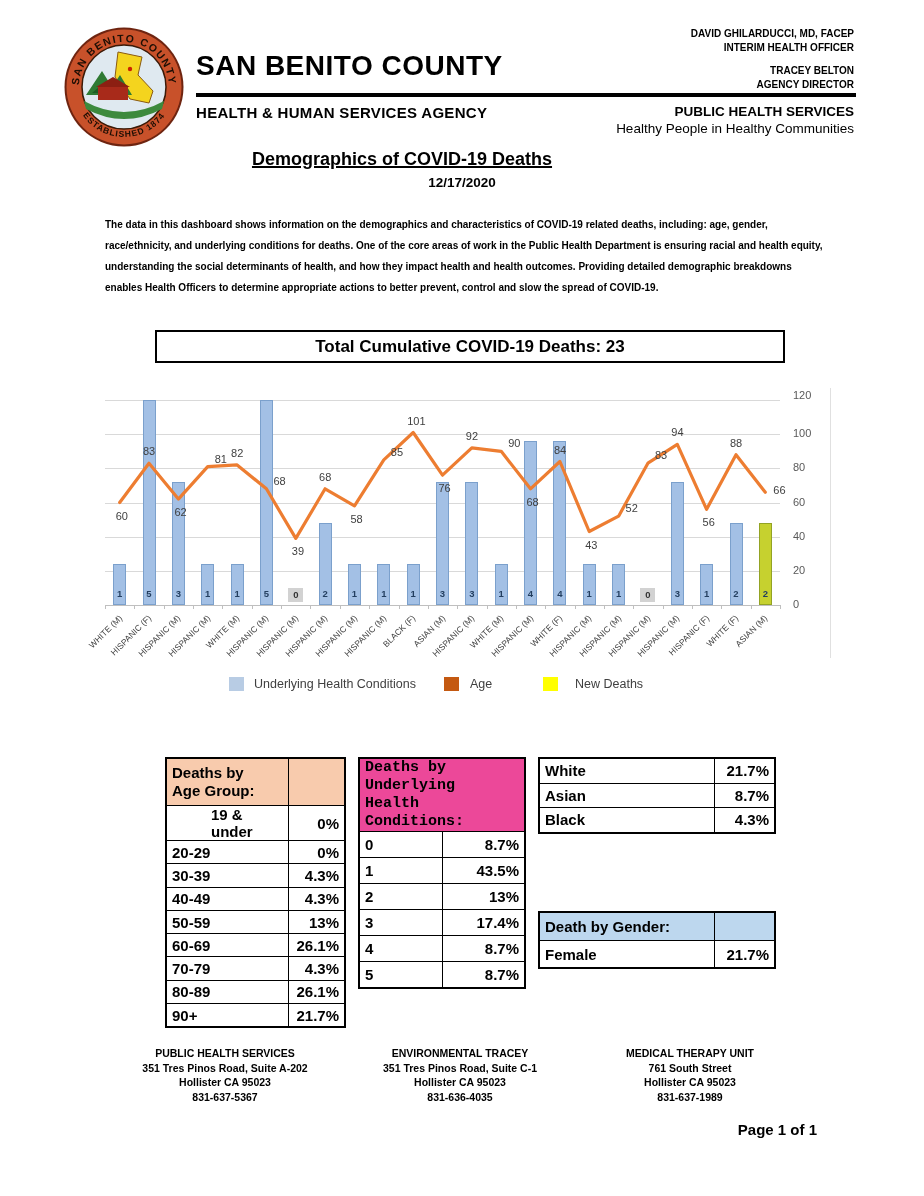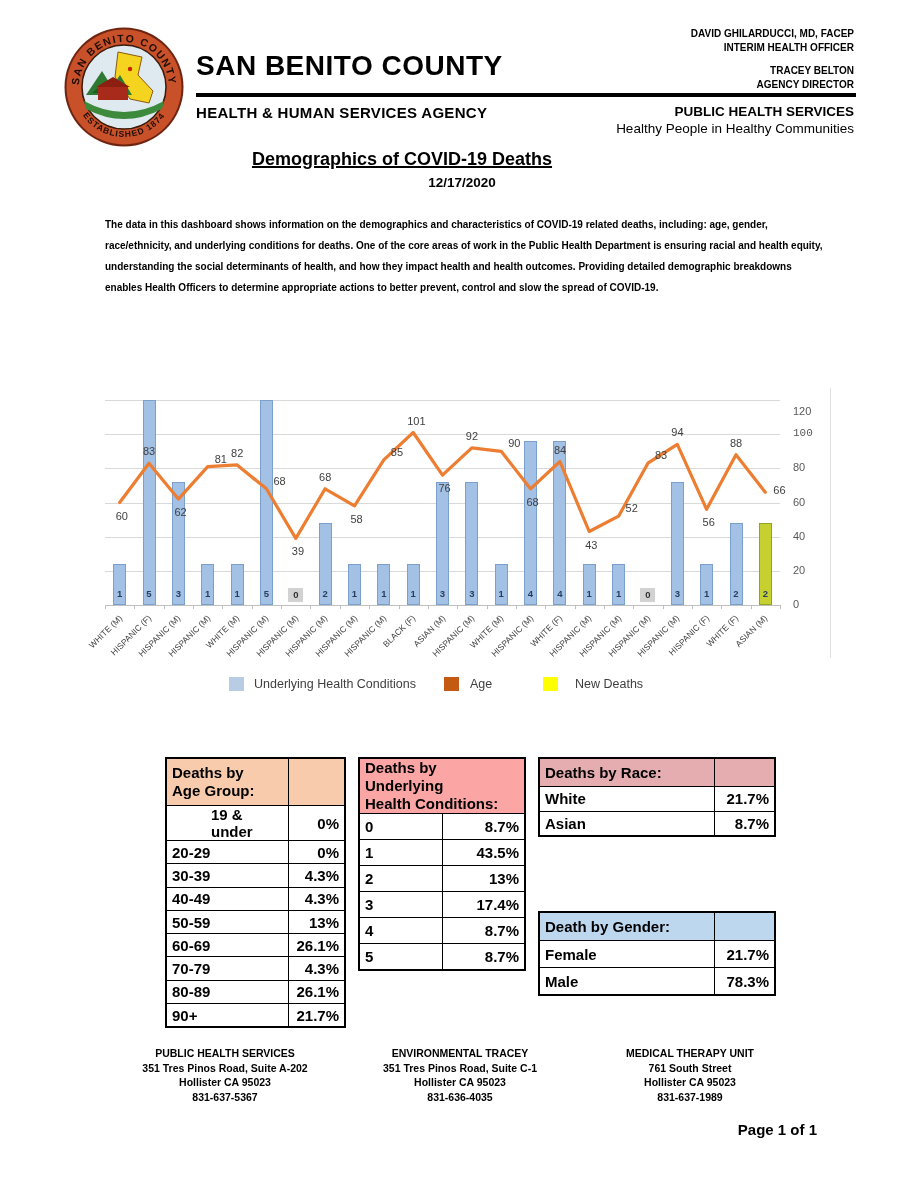--- a/index.html
+++ b/index.html
@@ -83,36 +83,37 @@
     <div class="off-gap"></div>
     <div>TRACEY BELTON</div>
     <div>AGENCY DIRECTOR</div>
   </div>
   <div class="abs dept">PUBLIC HEALTH SERVICES</div>
   <div class="abs tagline">Healthy People in Healthy Communities</div>
 
   <div class="abs doc-title">Demographics of COVID-19 Deaths</div>
   <div class="abs doc-date">12/17/2020</div>
   <div class="abs intro">The data in this dashboard shows information on the demographics and characteristics of COVID-19 related deaths, including: age, gender, race/ethnicity, and underlying conditions for deaths. One of the core areas of work in the Public Health Department is ensuring racial and health equity, understanding the social determinants of health, and how they impact health and health outcomes. Providing detailed demographic breakdowns enables Health Officers to determine appropriate actions to better prevent, control and slow the spread of COVID-19.</div>
+  <div class="abs banner">Total Cumulative COVID-19 Deaths: 23</div>
 
   <div class="abs" id="chart-root">
       <div class="gl" style="left: 105px; top: 220px; width: 675px; height: 1px; background: rgb(191, 191, 191);"></div>
       <div class="ylab" style="left: 793px; top: 213px;">0</div>
       <div class="gl" style="left: 105px; top: 185.833px; width: 675px; height: 1px; background: rgb(217, 217, 217);"></div>
       <div class="ylab" style="left: 793px; top: 178.833px;">20</div>
       <div class="gl" style="left: 105px; top: 151.667px; width: 675px; height: 1px; background: rgb(217, 217, 217);"></div>
       <div class="ylab" style="left: 793px; top: 144.667px;">40</div>
       <div class="gl" style="left: 105px; top: 117.5px; width: 675px; height: 1px; background: rgb(217, 217, 217);"></div>
       <div class="ylab" style="left: 793px; top: 110.5px;">60</div>
       <div class="gl" style="left: 105px; top: 83.3333px; width: 675px; height: 1px; background: rgb(217, 217, 217);"></div>
       <div class="ylab" style="left: 793px; top: 76.3333px;">80</div>
       <div class="gl" style="left: 105px; top: 49.1667px; width: 675px; height: 1px; background: rgb(217, 217, 217);"></div>
-      <div class="ylab" style="left: 793px; top: 42.1667px; font-family: Liberation Mono, monospace;">100</div>
+      <div class="ylab" style="left: 793px; top: 42.1667px;">100</div>
       <div class="gl" style="left: 105px; top: 15px; width: 675px; height: 1px; background: rgb(217, 217, 217);"></div>
-      <div class="ylab" style="left: 793px; top: 20px; text-align: center;">120</div>
+      <div class="ylab" style="left: 793px; top: 4px; text-align: center;">120</div>
       <div class="tick" style="left: 105px; top: 220px; width: 1px; height: 4px; background: rgb(191, 191, 191);"></div>
       <div class="tick" style="left: 134.3px; top: 220px; width: 1px; height: 4px; background: rgb(191, 191, 191);"></div>
       <div class="tick" style="left: 163.7px; top: 220px; width: 1px; height: 4px; background: rgb(191, 191, 191);"></div>
       <div class="tick" style="left: 193px; top: 220px; width: 1px; height: 4px; background: rgb(191, 191, 191);"></div>
       <div class="tick" style="left: 222.4px; top: 220px; width: 1px; height: 4px; background: rgb(191, 191, 191);"></div>
       <div class="tick" style="left: 251.7px; top: 220px; width: 1px; height: 4px; background: rgb(191, 191, 191);"></div>
       <div class="tick" style="left: 281.1px; top: 220px; width: 1px; height: 4px; background: rgb(191, 191, 191);"></div>
       <div class="tick" style="left: 310.4px; top: 220px; width: 1px; height: 4px; background: rgb(191, 191, 191);"></div>
       <div class="tick" style="left: 339.8px; top: 220px; width: 1px; height: 4px; background: rgb(191, 191, 191);"></div>
       <div class="tick" style="left: 369.1px; top: 220px; width: 1px; height: 4px; background: rgb(191, 191, 191);"></div>
@@ -276,21 +277,21 @@
           </tr>
           <tr>
             <td style="height: 22.3px; width: 111px;">90+</td>
             <td class="val">21.7%</td>
           </tr>
         </tbody>
       </table>
       <table class="dtable" style="left: 358px; top: 757px; width: 168px; border: 2.5px solid rgb(0, 0, 0);">
         <tbody>
           <tr>
-            <td class="hdr" colspan="2" style="background: #fca5a5; height: 40px; width: 44px;">
+            <td class="hdr" colspan="2" style="background: #ec4899; height: 40px; width: 44px; font-family: Liberation Mono, monospace;">
               <div>Deaths by Underlying</div>
               <div>Health Conditions:</div>
             </td>
           </tr>
           <tr>
             <td style="height: 25px; width: 44px;">0</td>
             <td class="val">8.7%</td>
           </tr>
           <tr>
             <td style="height: 25px; width: 44px;">1</td>
@@ -310,50 +311,44 @@
           </tr>
           <tr>
             <td style="height: 25px; width: 44px;">5</td>
             <td class="val">8.7%</td>
           </tr>
         </tbody>
       </table>
       <table class="dtable" style="left: 538px; top: 757px; width: 238px; border: 2.5px solid rgb(0, 0, 0);">
         <tbody>
           <tr>
-            <td class="hdr" style="background: rgb(229, 173, 176); height: 27px; width: 164px;">
-              <div>Deaths by Race:</div>
-            </td>
-            <td style="background: rgb(229, 173, 176); height: 27px;"></td>
-          </tr>
-          <tr>
             <td style="height: 23.5px; width: 164px;">White</td>
             <td class="val">21.7%</td>
           </tr>
           <tr>
             <td style="height: 23.5px; width: 164px;">Asian</td>
             <td class="val">8.7%</td>
+          </tr>
+          <tr>
+            <td style="height: 23.5px; width: 164px;">Black</td>
+            <td class="val">4.3%</td>
           </tr>
         </tbody>
       </table>
       <table class="dtable" style="left: 538px; top: 911px; width: 238px; border: 2.5px solid rgb(0, 0, 0);">
         <tbody>
           <tr>
             <td class="hdr" style="background: rgb(189, 215, 238); height: 27px; width: 164px;">
               <div>Death by Gender:</div>
             </td>
             <td style="background: rgb(189, 215, 238); height: 27px;"></td>
           </tr>
           <tr>
             <td style="height: 26px; width: 164px;">Female</td>
             <td class="val">21.7%</td>
-          </tr>
-          <tr>
-            <td style="height: 26px; width: 164px; font-weight: 800;">Male</td>
-            <td class="val" style="font-weight: 800;">78.3%</td>
           </tr>
         </tbody>
       </table>
     </div>
 
   <div id="footer-root">
       <div class="floc" style="left: 95px;">
         <div class="fname">PUBLIC HEALTH SERVICES</div>
         <div>351 Tres Pinos Road, Suite A-202</div>
         <div>Hollister CA 95023</div>

